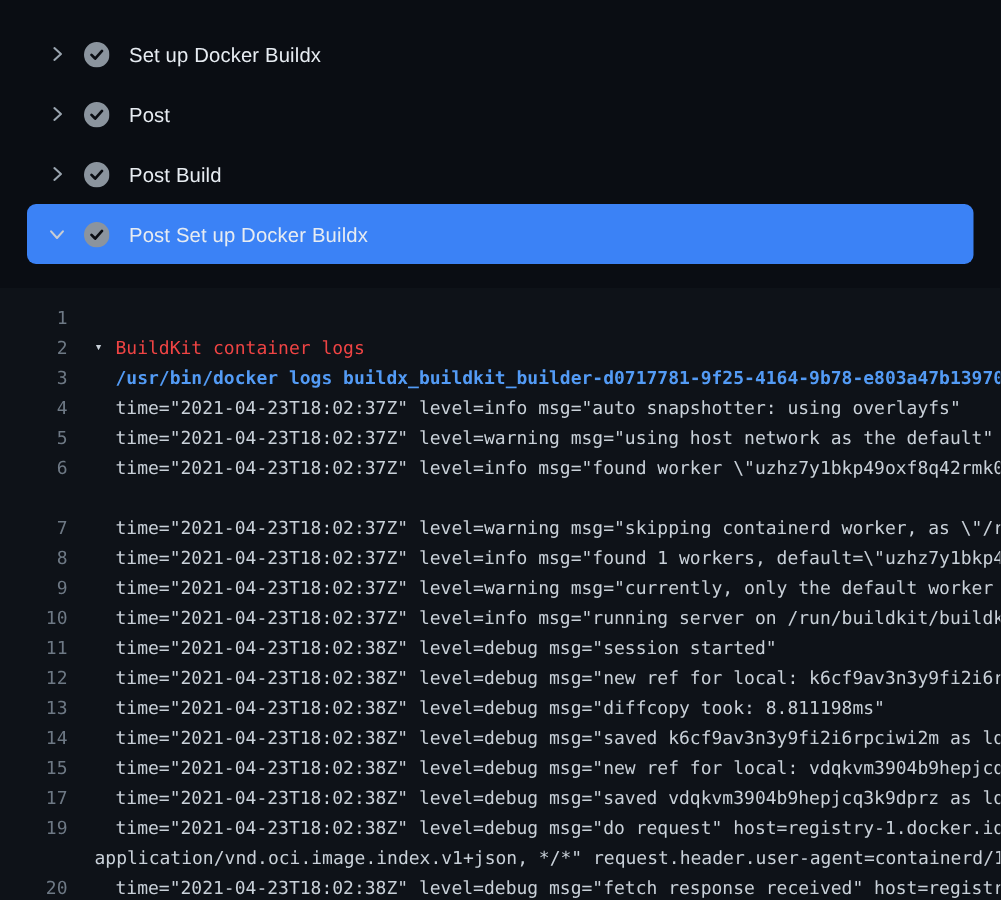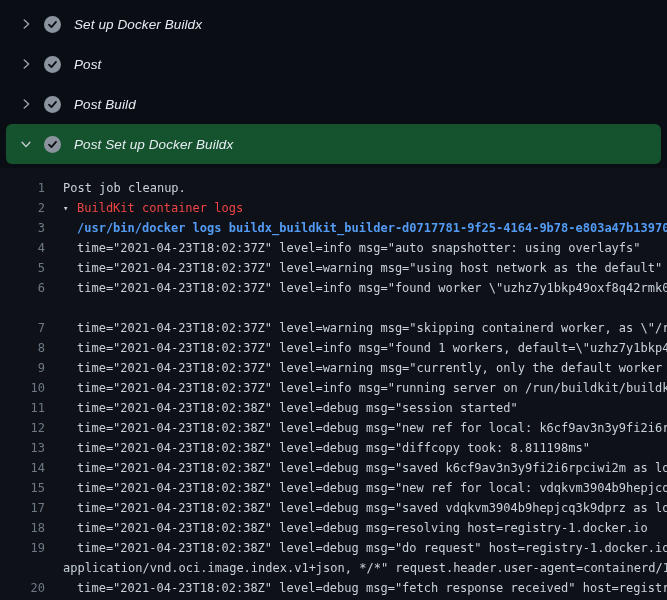--- a/index.html
+++ b/index.html
@@ -2,26 +2,26 @@
 <html><head>
 <meta charset="utf-8">
 <style>
   html,body{margin:0;padding:0;}
   body{
     width:667px;height:600px;overflow:hidden;
     background:#0a0d13;
     font-family:"Liberation Sans",sans-serif;
   }
   
-  .steps{padding:4px;font-style:italic;}
+  .steps{padding:16px;}
   .step-row{
     height:40px;display:flex;align-items:center;
     padding:0 12px;margin:0 2px;border-radius:6px;cursor:pointer;
   }
-  .step-row.expanded{background:#14532d;}
+  .step-row.expanded{background:#3b82f6;}
   .chev{width:16px;height:16px;flex:none;display:flex;align-items:center;justify-content:center;margin-right:10px;}
   .chev svg{display:block;}
   .step-row.expanded .chev svg{transform:rotate(90deg);}
   .check{width:17px;height:17px;flex:none;margin-right:13px;display:flex;align-items:center;justify-content:center;}
   .step-title{
     font-size:13.5px;font-weight:500;color:#e7ecf2;letter-spacing:.1px;
     white-space:nowrap;
   }
   
   .log-area{
@@ -111,21 +111,20 @@
         </svg>
     </span>
     <span class="step-title">Post Set up Docker Buildx</span>
   </div>
 
 </div>
 
 <div class="log-area">
     <div class="log-row k-plain ind-0">
     <span class="ln">1</span>
-    <span class="lt">Post job cleanup.</span>
   </div>
     <div class="log-row k-group ind-0">
     <span class="ln">2</span>
     <span class="tri">▾</span><span class="lt">BuildKit container logs</span>
   </div>
     <div class="log-row k-command ind-1">
     <span class="ln">3</span>
     <span class="lt">/usr/bin/docker logs buildx_buildkit_builder-d0717781-9f25-4164-9b78-e803a47b13970</span>
   </div>
     <div class="log-row k-log ind-1">
@@ -177,24 +176,20 @@
   </div>
     <div class="log-row k-log ind-1">
     <span class="ln">15</span>
     <span class="lt">time="2021-04-23T18:02:38Z" level=debug msg="new ref for local: vdqkvm3904b9hepjcq3k9dprz"</span>
   </div>
     <div class="log-row k-log ind-1">
     <span class="ln">17</span>
     <span class="lt">time="2021-04-23T18:02:38Z" level=debug msg="saved vdqkvm3904b9hepjcq3k9dprz as local.shared"</span>
   </div>
     <div class="log-row k-log ind-1">
-    <span class="ln">18</span>
-    <span class="lt">time="2021-04-23T18:02:38Z" level=debug msg=resolving host=registry-1.docker.io</span>
-  </div>
-    <div class="log-row k-log ind-1">
     <span class="ln">19</span>
     <span class="lt">time="2021-04-23T18:02:38Z" level=debug msg="do request" host=registry-1.docker.io request.</span>
   </div>
     <div class="log-row k-wrap ind-0">
     <span class="ln"></span>
     <span class="lt">application/vnd.oci.image.index.v1+json, */*" request.header.user-agent=containerd/1.4.4+</span>
   </div>
     <div class="log-row k-log ind-1">
     <span class="ln">20</span>
     <span class="lt">time="2021-04-23T18:02:38Z" level=debug msg="fetch response received" host=registry-1.docker.io</span>

